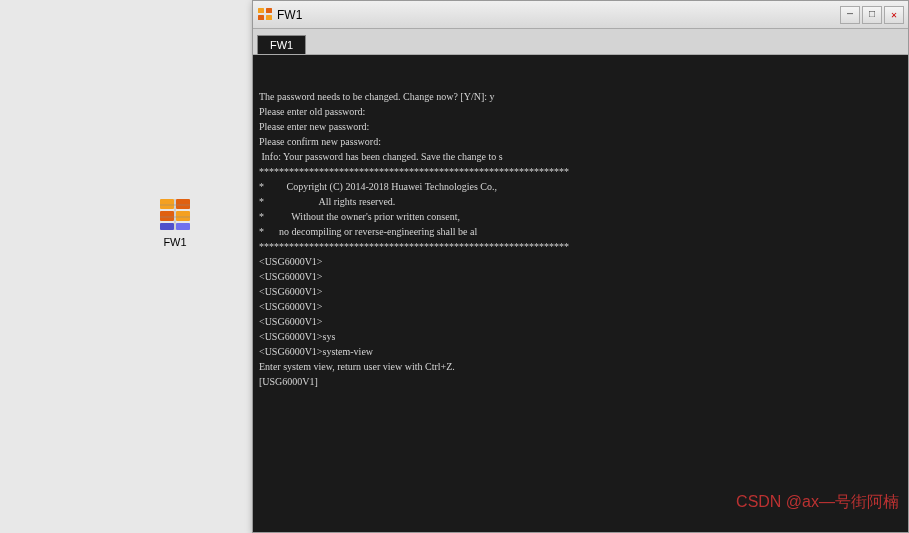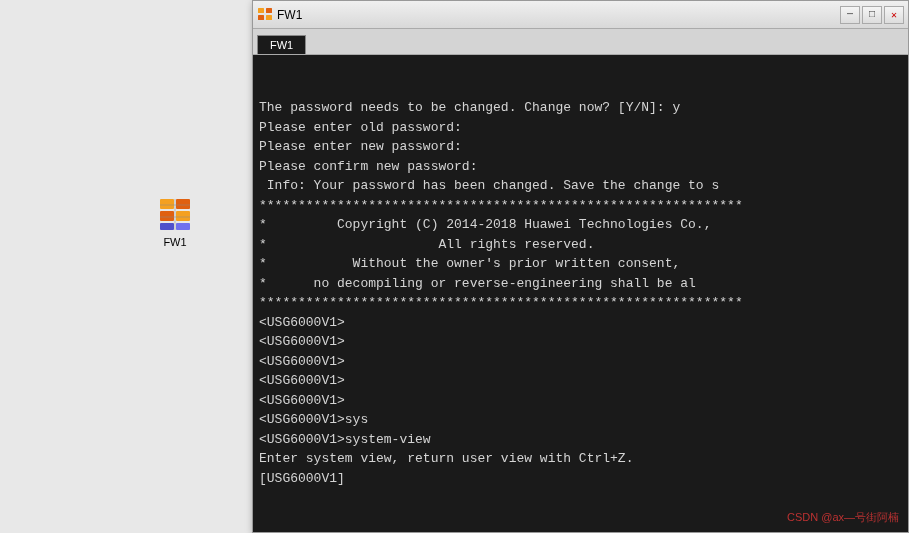--- a/index.html
+++ b/index.html
@@ -126,38 +126,38 @@
       color: #fff;
       border-color: #888;
     }
 
     .terminal-content {
       background: #1a1a1a;
       color: #d4d4d4;
       flex: 1;
       overflow: hidden;
       padding: 4px 6px;
-      font-size: 13px;
+      font-size: 10px;
       line-height: 1.5;
-      font-family: Liberation Mono, monospace;
+      font-family: Liberation Serif, serif;
       white-space: pre;
     }
 
     .terminal-content .line {
       display: block;
       white-space: pre;
     }
 
     .watermark {
       position: absolute;
-      bottom: 8px;
+      bottom: 20px;
       right: 10px;
       color: rgba(255, 60, 60, 0.7);
       font-family: Arial, sans-serif;
-      font-size: 11px;
+      font-size: 16px;
       pointer-events: none;
     }
 
     
     .fw-icon {
       width: 38px;
       height: 38px;
     }
   </style>
 </head>

